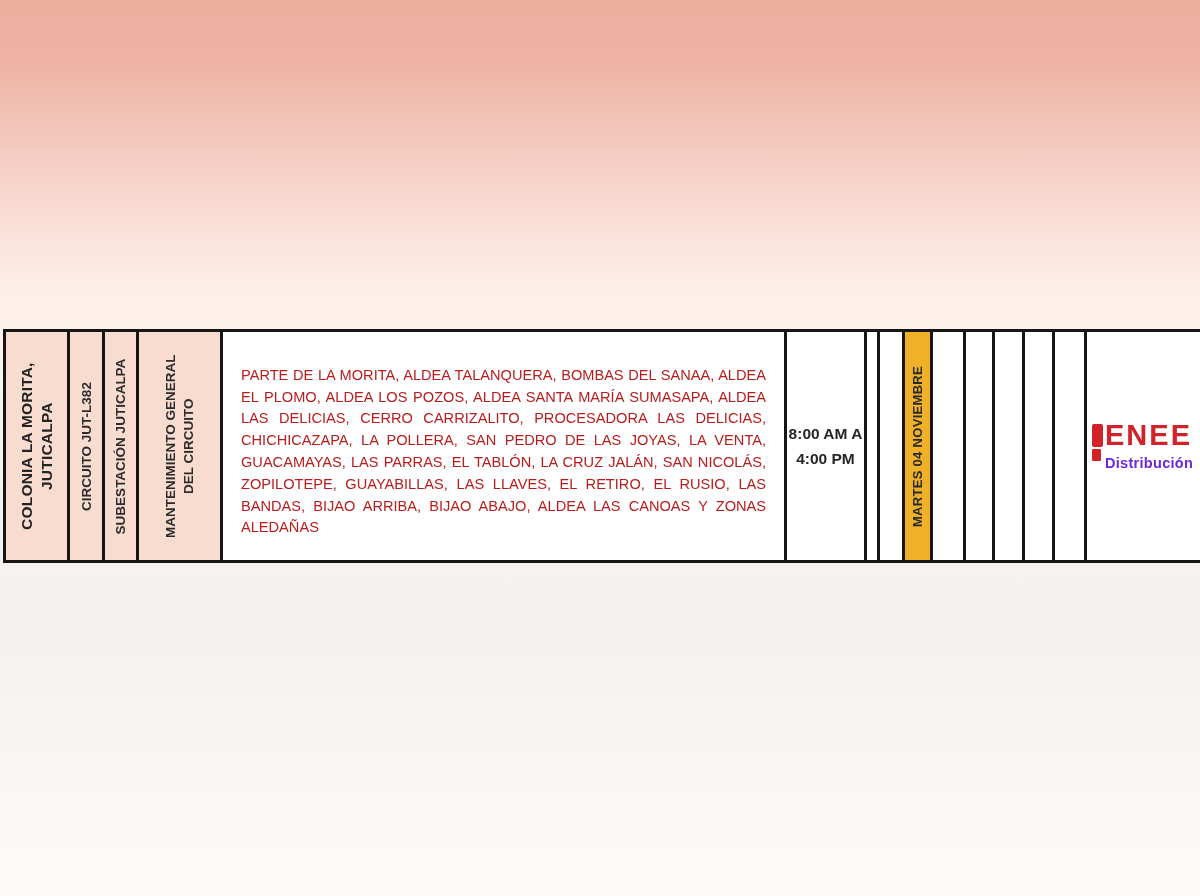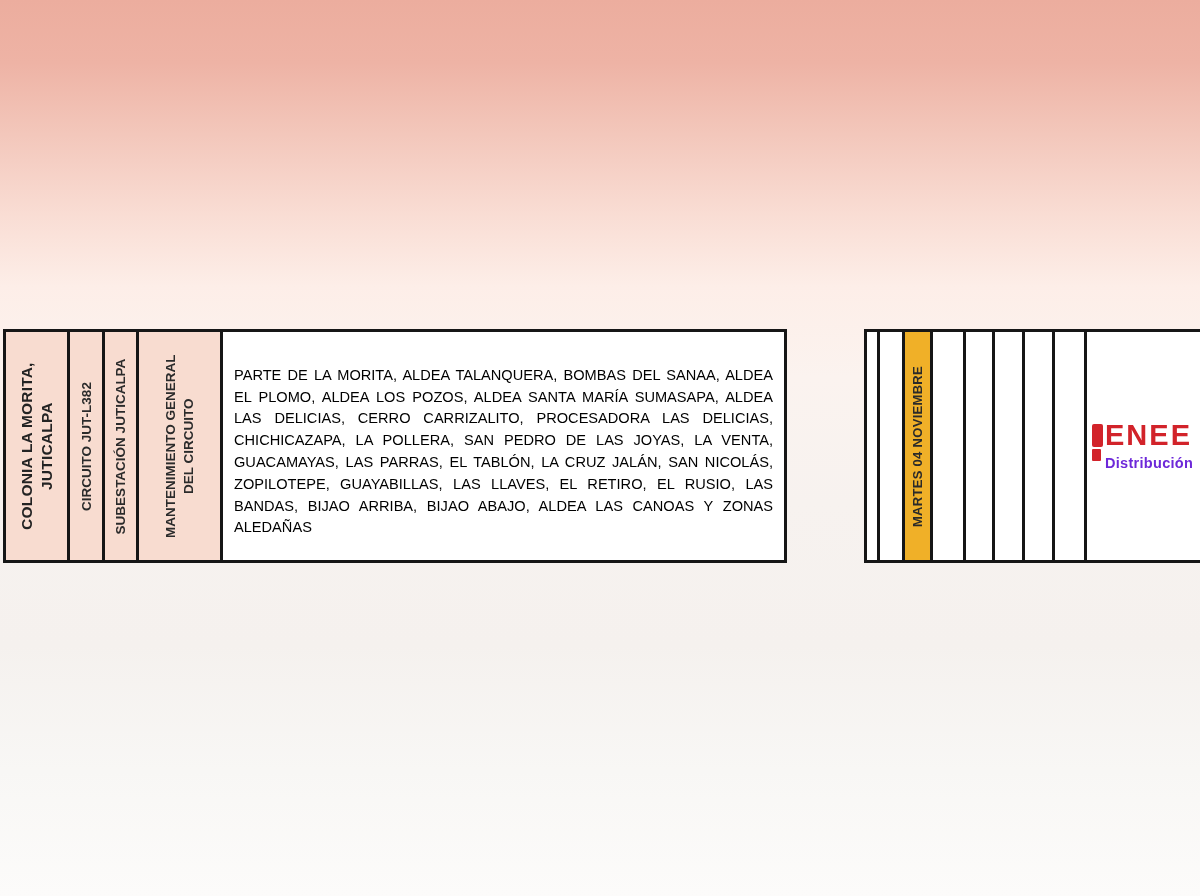--- a/index.html
+++ b/index.html
@@ -63,25 +63,25 @@
   }
   .vtext span { display: block; }
 
   .c-location .vtext   { font-weight: bold; font-size: 15.5px; line-height: 1.3; letter-spacing: .2px; }
   .c-circuit .vtext    { font-weight: bold; font-size: 13.5px; color: #2b2b2b; }
   .c-substation .vtext { font-weight: bold; font-size: 13.5px; color: #2b2b2b; }
   .c-work .vtext       { font-weight: bold; font-size: 13.5px; line-height: 1.35; color: #2b2b2b; }
   .c-date .vtext       { font-weight: bold; font-size: 13px; letter-spacing: .3px; color: #2a2a2a; }
 
   .areas-text {
-    padding: 0 11px;
+    padding: 0 18px;
     text-align: justify;
     font-size: 14.6px;
     line-height: 21.8px;
-    color: #000000;
+    color: #b91c1c;
     margin-top: 12px;
   }
 
   .time-text {
     font-weight: bold;
     font-size: 15.5px;
     line-height: 25px;
     text-align: center;
     color: #262626;
   }
@@ -145,20 +145,26 @@
     <div class="vtext">
       <span>MANTENIMIENTO GENERAL</span>
       <span>DEL CIRCUITO</span>
     </div>
   </div>
 
   <div class="cell c-areas">
     <div class="areas-text">PARTE DE LA MORITA, ALDEA TALANQUERA, BOMBAS DEL SANAA, ALDEA EL PLOMO, ALDEA LOS POZOS, ALDEA SANTA MARÍA SUMASAPA, ALDEA LAS DELICIAS, CERRO CARRIZALITO, PROCESADORA LAS DELICIAS, CHICHICAZAPA, LA POLLERA, SAN PEDRO DE LAS JOYAS, LA VENTA, GUACAMAYAS, LAS PARRAS, EL TABLÓN, LA CRUZ JALÁN, SAN NICOLÁS, ZOPILOTEPE, GUAYABILLAS, LAS LLAVES, EL RETIRO, EL RUSIO, LAS BANDAS, BIJAO ARRIBA, BIJAO ABAJO, ALDEA LAS CANOAS Y ZONAS ALEDAÑAS</div>
   </div>
 
+  <div class="cell c-time">
+    <div class="time-text">
+      <span>8:00 AM A</span>
+      <span>4:00 PM</span>
+    </div>
+  </div>
 
   <div class="cell c-gap1"></div>
   <div class="cell c-gap2"></div>
 
   <div class="cell yellow c-date">
     <div class="vtext">MARTES 04 NOVIEMBRE</div>
   </div>
 
   <div class="cell c-gap3"></div>
   <div class="cell c-gap4"></div>

